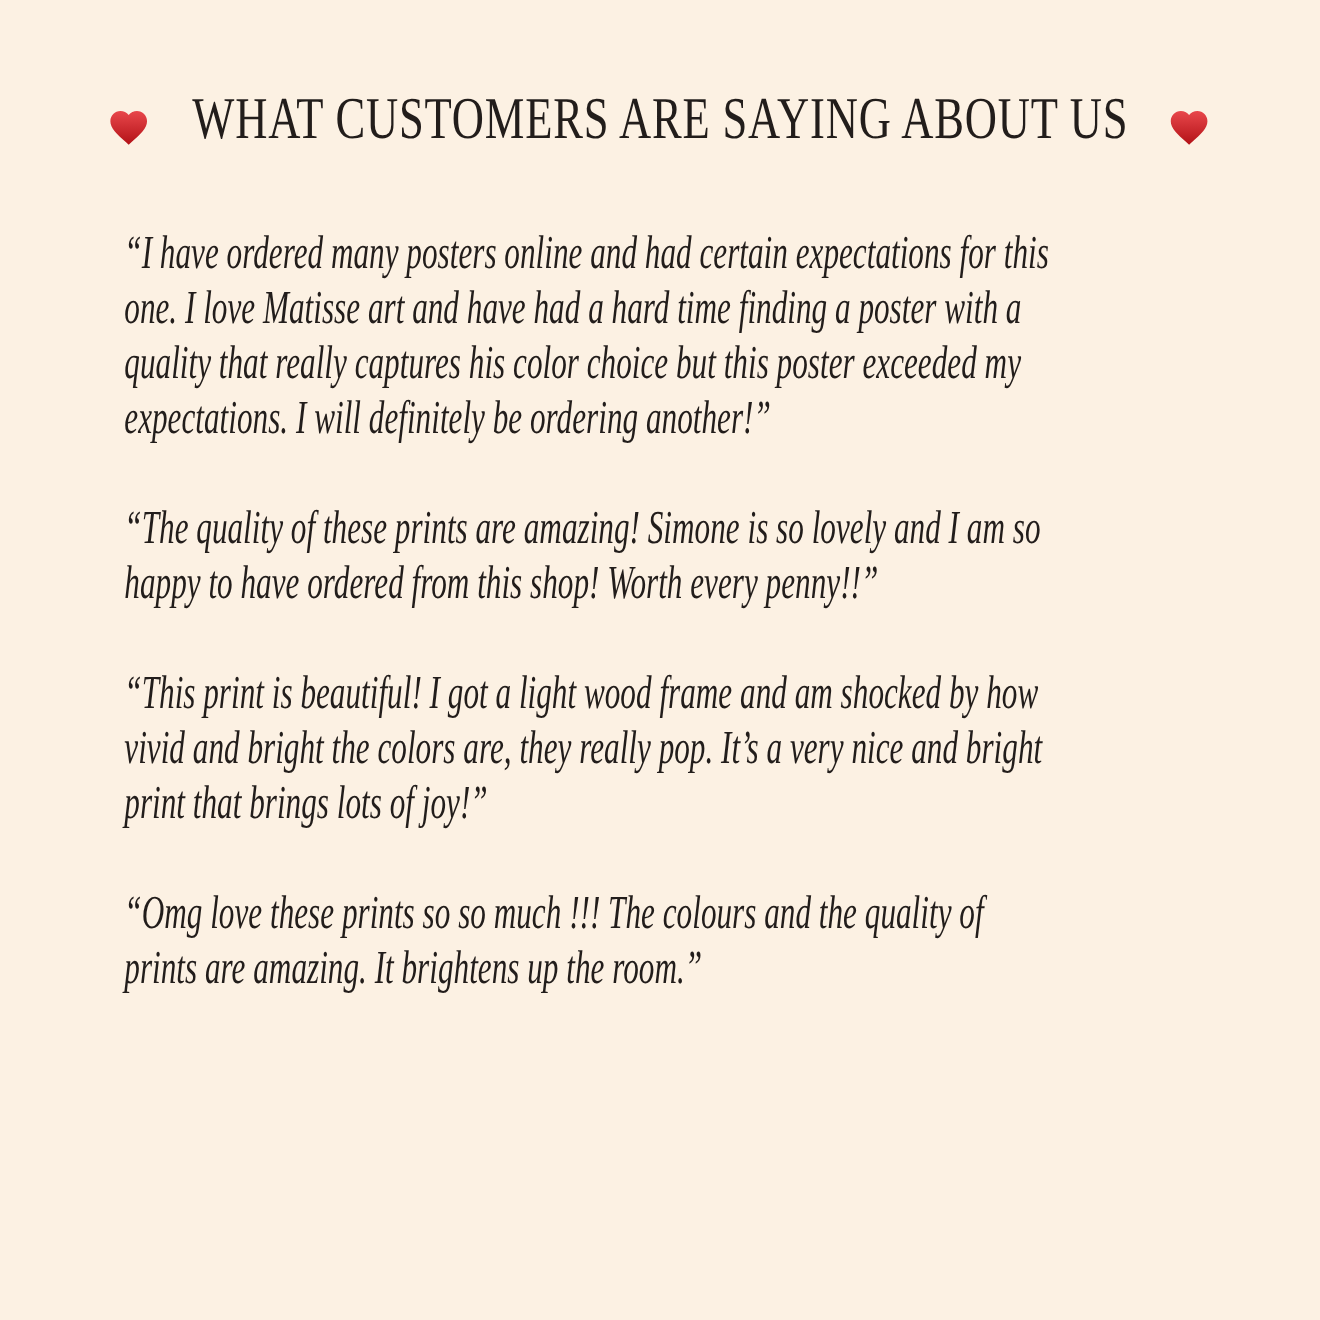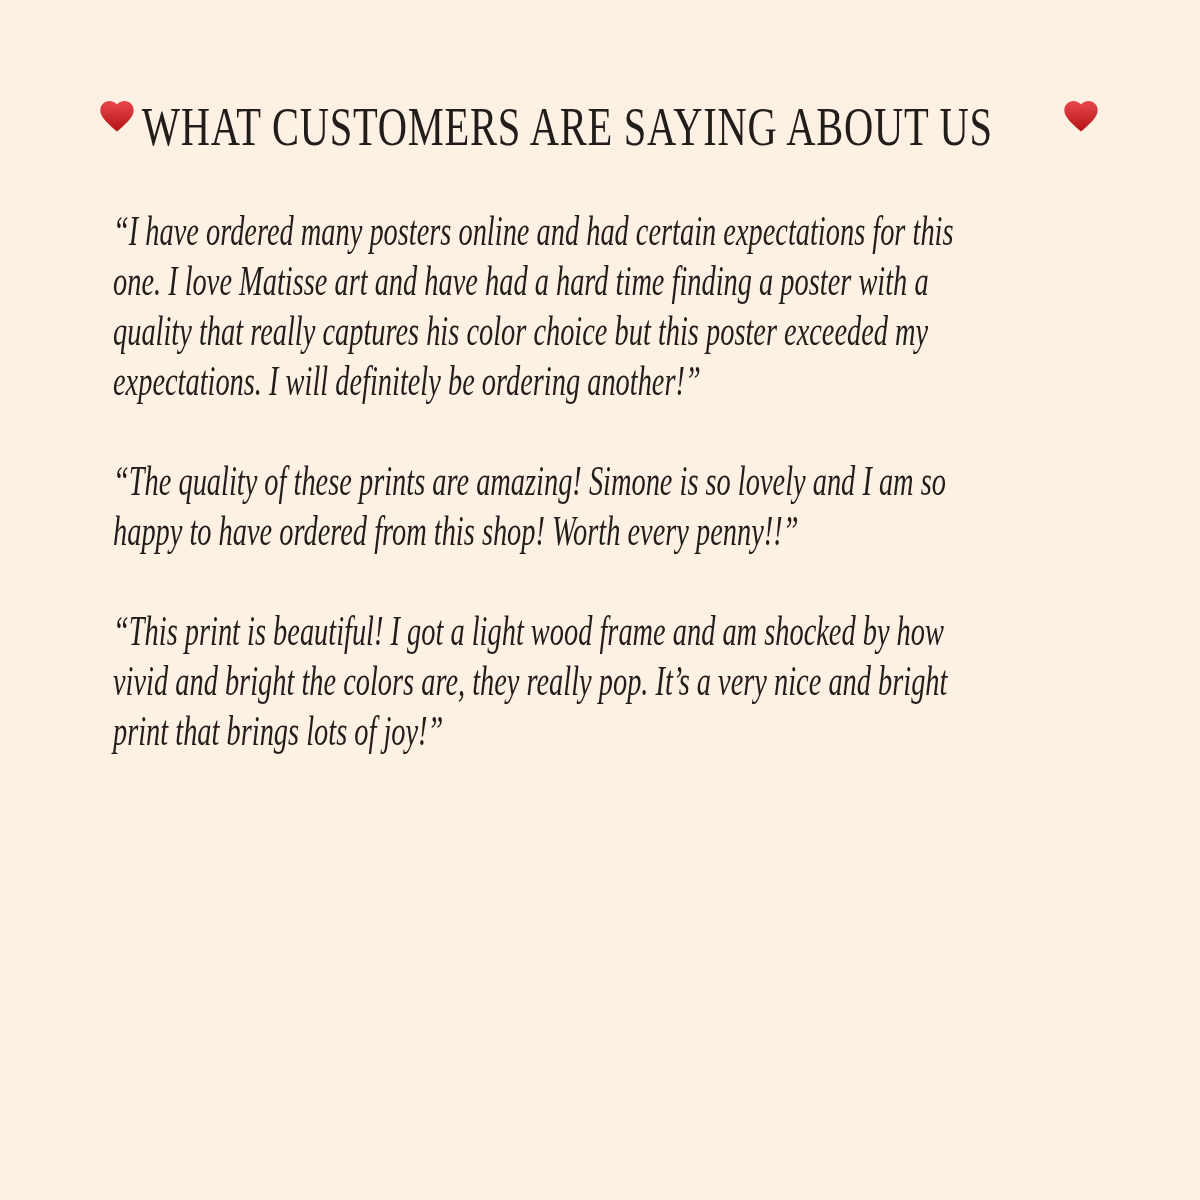--- a/index.html
+++ b/index.html
@@ -12,24 +12,24 @@
     font-family: "Liberation Serif", serif;
     color: #221d1b;
   }
   .canvas {
     position: relative;
     width: 1200px;
     height: 1200px;
   }
   .header {
     position: absolute;
-    top: 96px;
+    top: 76px;
     left: 0;
     width: 1200px;
-    text-align: left;
+    text-align: center;
   }
   .header-title {
     display: inline-block;
     font-size: 54px;
     font-weight: 400;
     letter-spacing: 1px;
     white-space: nowrap;
     transform: scaleX(0.75);
     transform-origin: 50% 50%;
     color: #221d1b;
@@ -106,16 +106,20 @@
       <div class="quote-line">“The quality of these prints are amazing! Simone is so lovely and I am so</div>
       <div class="quote-line">happy to have ordered from this shop! Worth every penny!!”</div>
     </div>
 
     <div class="quote">
       <div class="quote-line">“This print is beautiful! I got a light wood frame and am shocked by how</div>
       <div class="quote-line">vivid and bright the colors are, they really pop. It’s a very nice and bright</div>
       <div class="quote-line">print that brings lots of joy!”</div>
     </div>
 
+    <div class="quote">
+      <div class="quote-line">“Omg love these prints so so much !!! The colours and the quality of</div>
+      <div class="quote-line">prints are amazing. It brightens up the room.”</div>
+    </div>
 
 
   </div>
 </div>
 
 </body></html>

